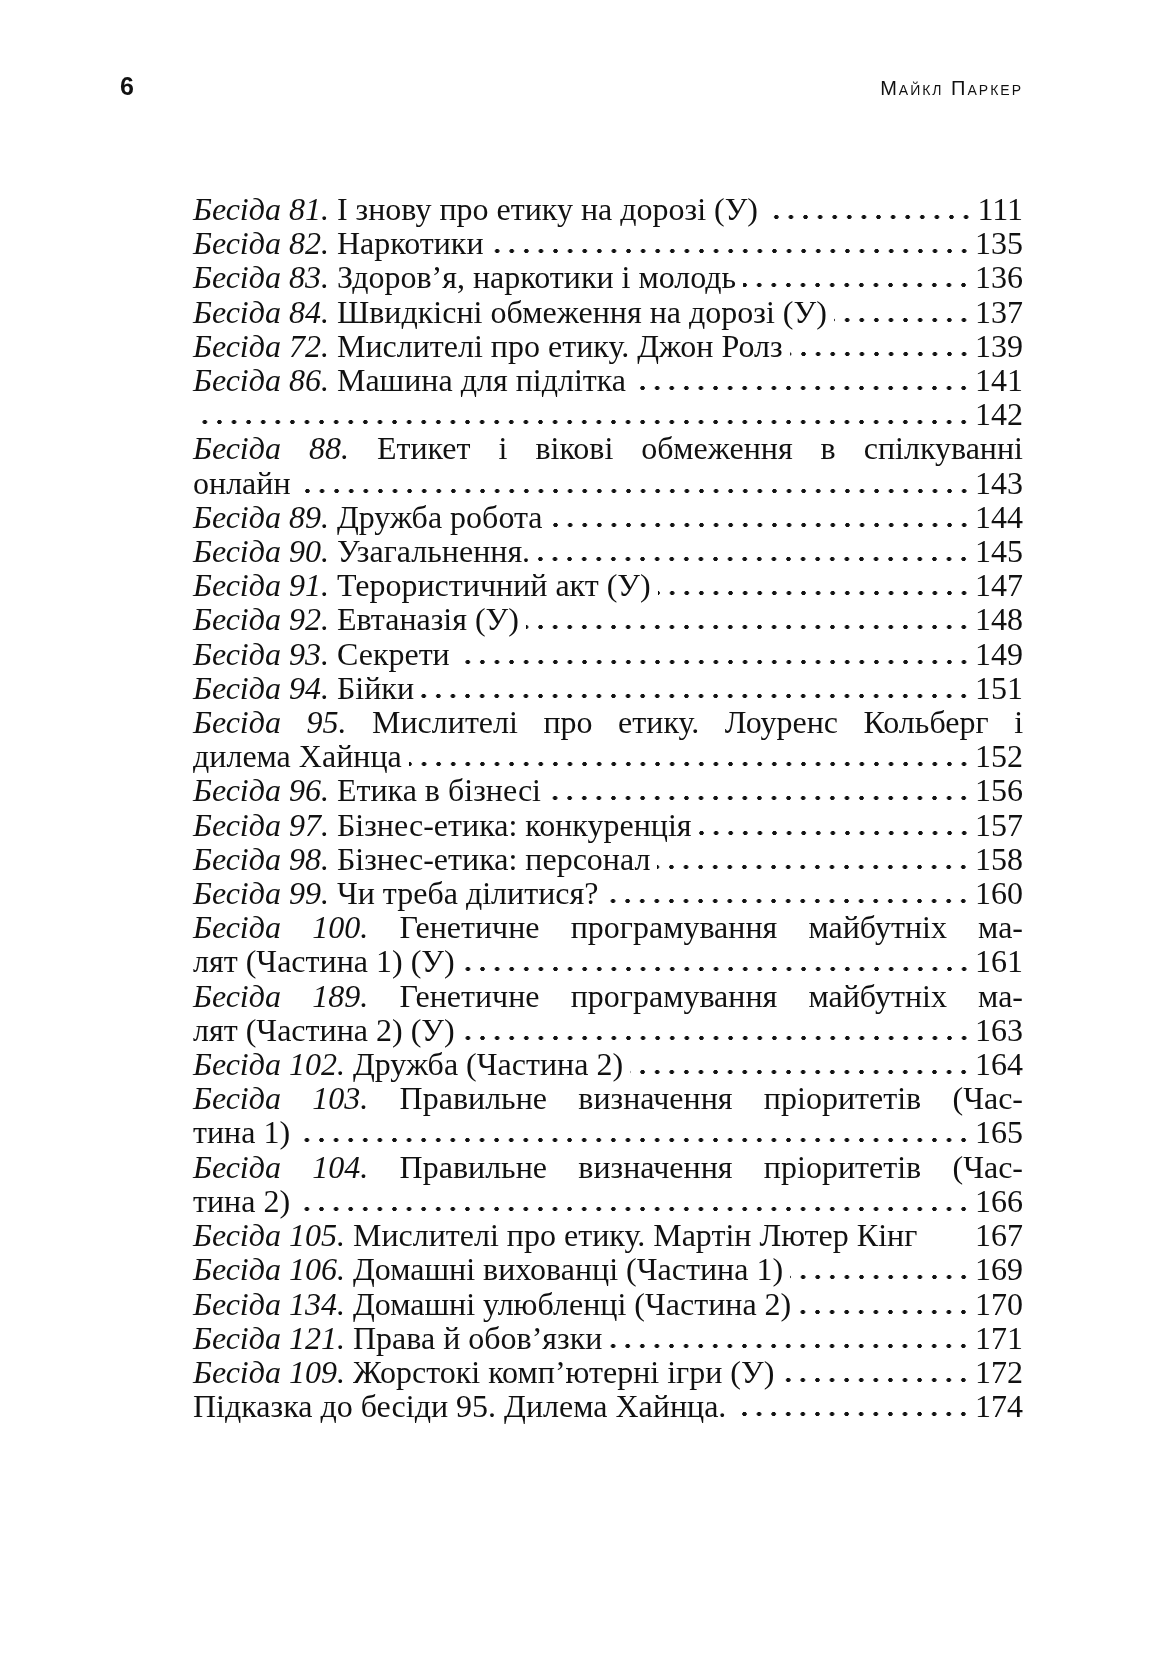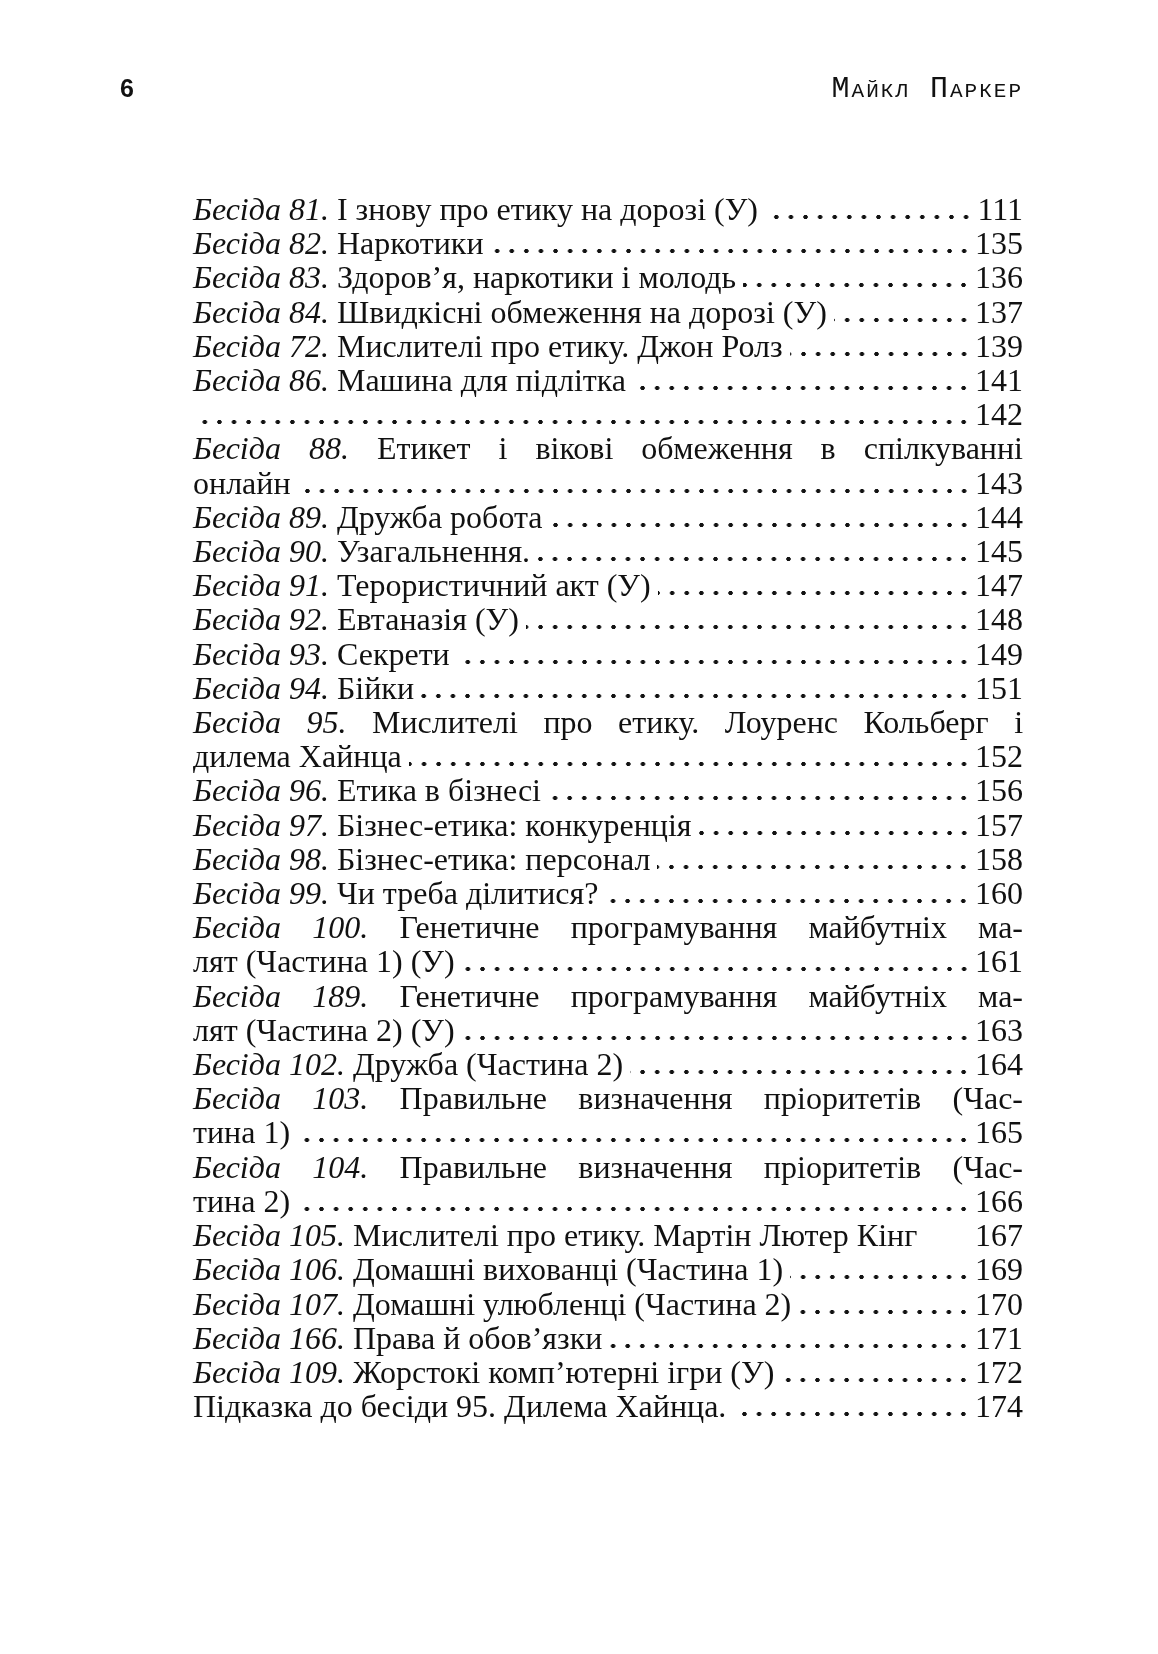--- a/index.html
+++ b/index.html
@@ -21,23 +21,22 @@
     align-items: baseline;
     font-family: "Liberation Sans", sans-serif;
   }
   .folio {
     font-weight: bold;
     font-size: 25px;
     letter-spacing: 0.5px;
   }
   .running-title {
     font-variant: small-caps;
-    font-size: 30px;
+    font-size: 20px;
     letter-spacing: 2px;
-    font-family: Liberation Mono, monospace;
   }
   .toc {
     position: absolute;
     top: 192px; left: 193px; width: 830px;
     font-size: 32px;
     line-height: 34.2px;
   }
   .toc-row {
     display: flex;
     align-items: baseline;
@@ -199,26 +198,26 @@
       <span class="entry-text"><span class="entry-label">Бесіда 105.</span> <span>Мислителі про етику. Мартін Лютер Кінг</span></span>
       <span class="spacer"></span>
       <span class="page-num">167</span>
     </div>
     <div class="toc-row">
       <span class="entry-text"><span class="entry-label">Бесіда 106.</span> <span>Домашні вихованці (Частина 1)</span></span>
       <span class="leader"></span>
       <span class="page-num">169</span>
     </div>
     <div class="toc-row">
-      <span class="entry-text"><span class="entry-label">Бесіда 107.</span> <span>Домашні улюбленці (Частина 2)</span></span>
+      <span class="entry-text"><span class="entry-label">Бесіда 134.</span> <span>Домашні улюбленці (Частина 2)</span></span>
       <span class="leader"></span>
       <span class="page-num">170</span>
     </div>
     <div class="toc-row">
-      <span class="entry-text"><span class="entry-label">Бесіда 166.</span> <span>Права й обов’язки</span></span>
+      <span class="entry-text"><span class="entry-label">Бесіда 121.</span> <span>Права й обов’язки</span></span>
       <span class="leader"></span>
       <span class="page-num">171</span>
     </div>
     <div class="toc-row">
       <span class="entry-text"><span class="entry-label">Бесіда 109.</span> <span>Жорстокі комп’ютерні ігри (У)</span></span>
       <span class="leader"></span>
       <span class="page-num">172</span>
     </div>
     <div class="toc-row">
       <span class="entry-text"><span>Підказка до бесіди 95. Дилема Хайнца.</span></span>

